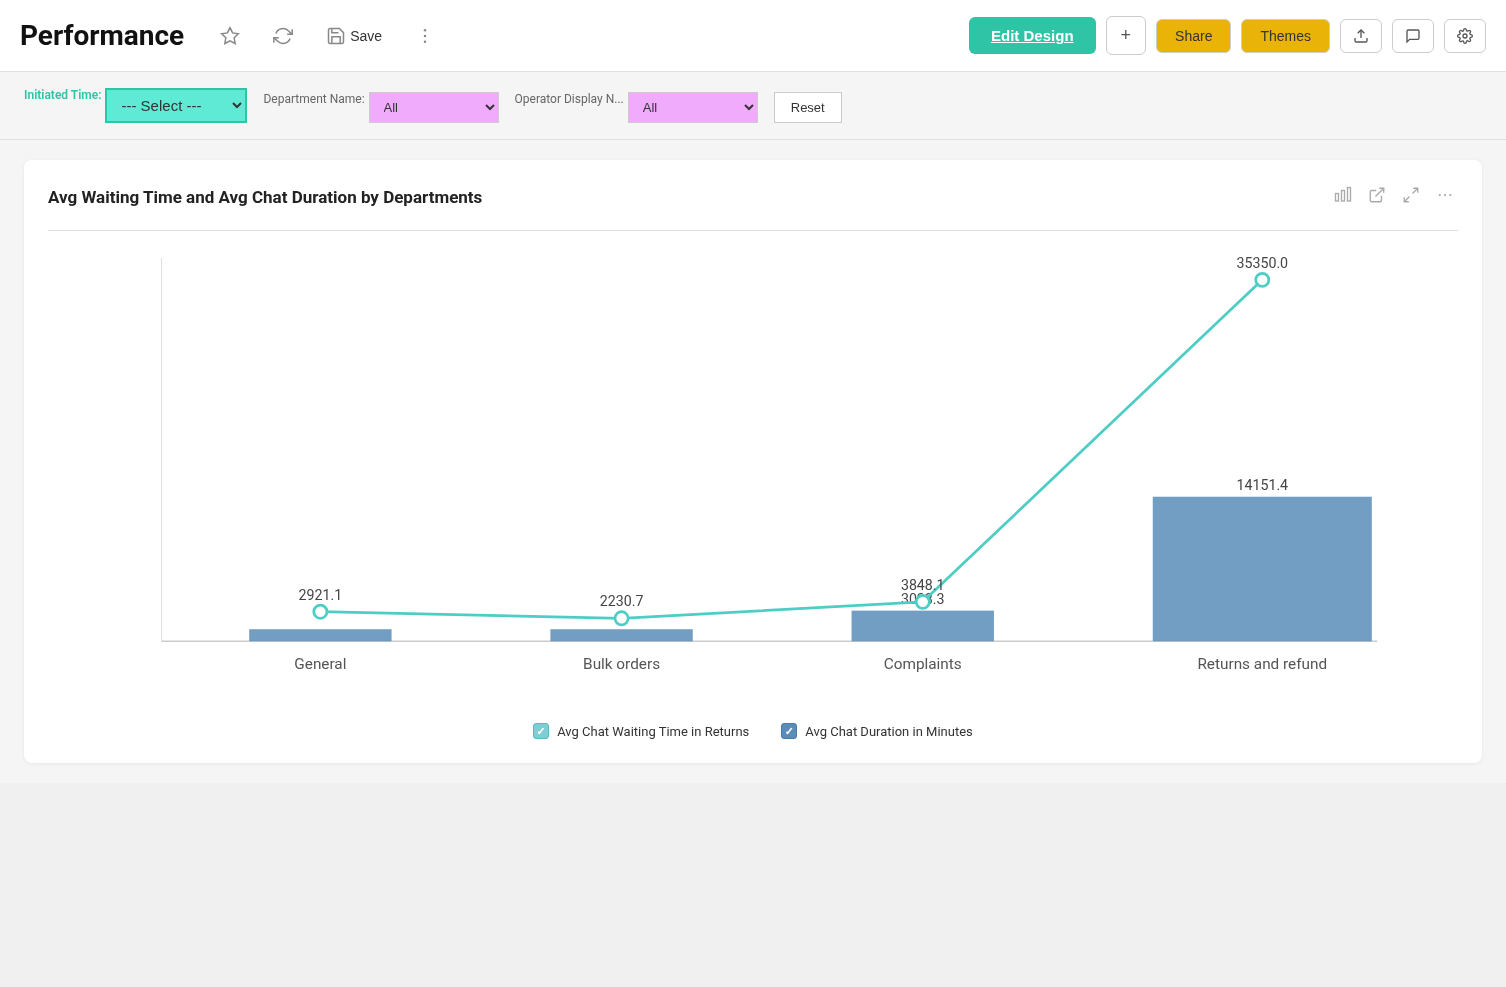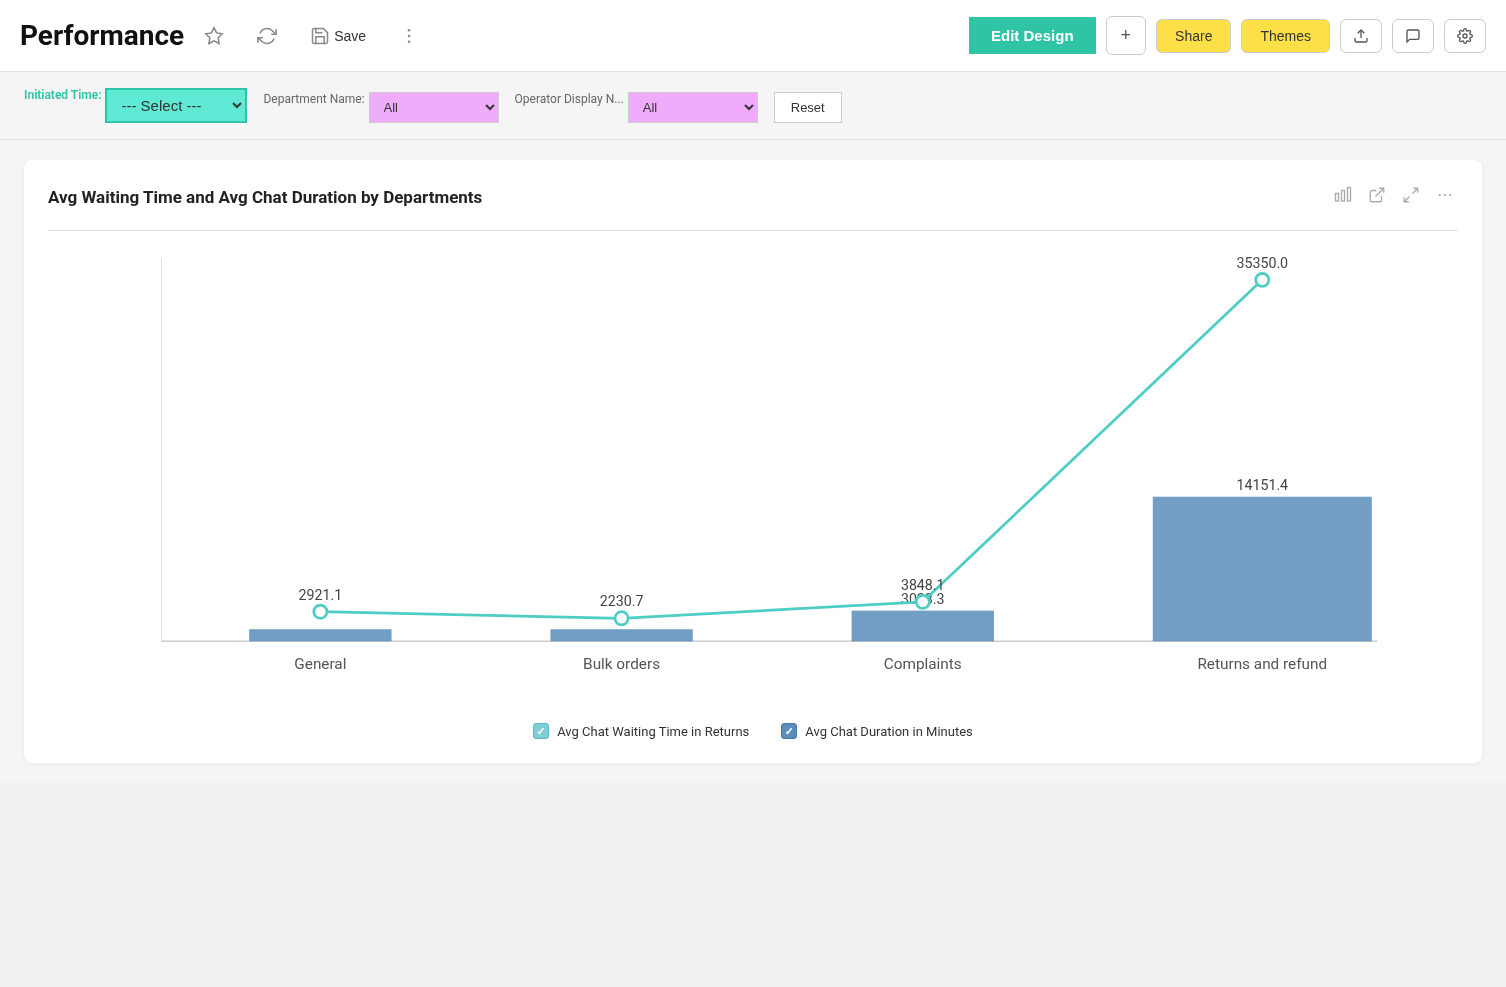--- a/index.html
+++ b/index.html
@@ -16,21 +16,21 @@
       display: flex;
       align-items: center;
       padding: 0 20px;
       height: 72px;
       border-bottom: 1px solid #e0e0e0;
     }
     .header-title {
       font-size: 28px;
       font-weight: 700;
       color: #111;
-      margin-right: 16px;
+      margin-right: 32px;
     }
     .header-icons {
       display: flex;
       align-items: center;
       gap: 25px;
       color: #888;
       flex: 1;
     }
     .header-icon-btn {
       background: none;
@@ -49,37 +49,38 @@
     }
     .header-right {
       display: flex;
       align-items: center;
       gap: 10px;
     }
     .btn-edit-design {
       background: #2ec4a5;
       color: #fff;
       border: none;
-      border-radius: 1px;
+      border-radius: 6px;
       padding: 10px 22px;
       font-size: 15px;
       font-weight: 600;
       cursor: pointer;
+      text-decoration: underline;
     }
     .btn-plus {
       background: #fff;
       border: 1.5px solid #ccc;
       border-radius: 6px;
       padding: 8px 14px;
       font-size: 18px;
       cursor: pointer;
       color: #555;
     }
     .btn-outline {
-      background: #fde047;
+      background: #eab308;
       border: 1.5px solid #ccc;
       border-radius: 6px;
       padding: 8px 18px;
       font-size: 14px;
       cursor: pointer;
       color: #333;
       font-weight: 500;
     }
     .btn-icon-only {
       background: #fff;

